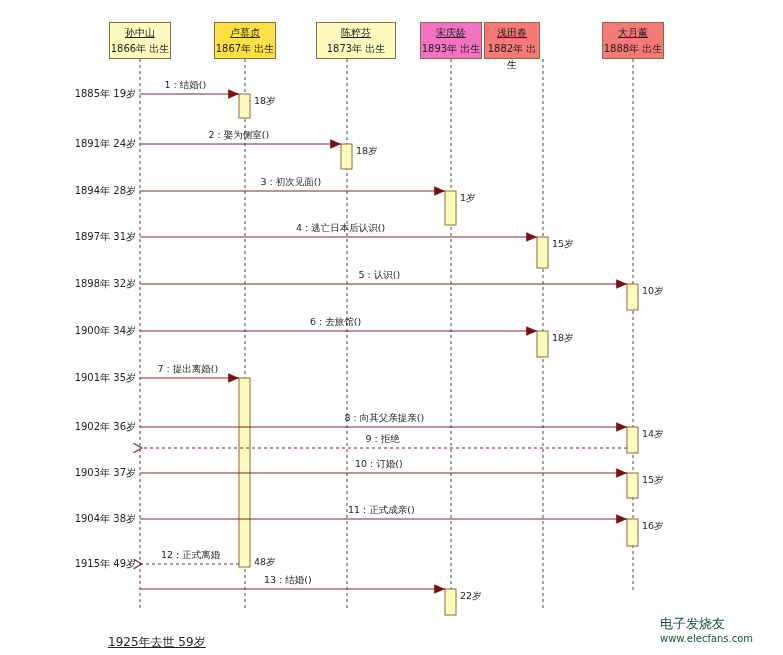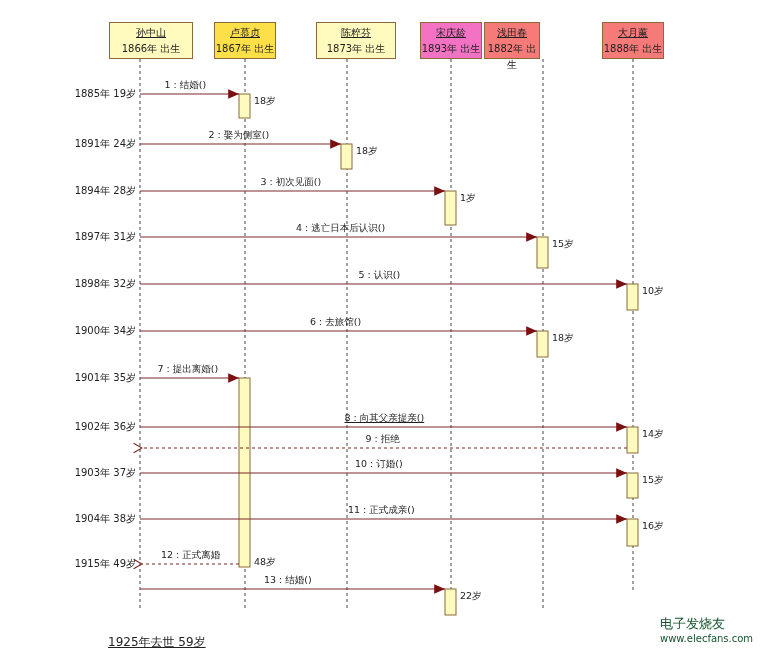--- a/index.html
+++ b/index.html
@@ -55,21 +55,21 @@
       <line x1="140" y1="331" x2="537" y2="331" stroke="#7a2a2a" stroke-width="1.2" marker-end="url(#ah)"></line>
       <line x1="140" y1="378" x2="239" y2="378" stroke="#7a2a2a" stroke-width="1.2" marker-end="url(#ah)"></line>
       <line x1="140" y1="427" x2="627" y2="427" stroke="#7a2a2a" stroke-width="1.2" marker-end="url(#ah)"></line>
       <line x1="627" y1="448" x2="142" y2="448" stroke="#7a2a2a" stroke-width="1.2" stroke-dasharray="3,3" marker-end="url(#oh)"></line>
       <line x1="140" y1="473" x2="627" y2="473" stroke="#7a2a2a" stroke-width="1.2" marker-end="url(#ah)"></line>
       <line x1="140" y1="519" x2="627" y2="519" stroke="#7a2a2a" stroke-width="1.2" marker-end="url(#ah)"></line>
       <line x1="239" y1="564" x2="142" y2="564" stroke="#7a2a2a" stroke-width="1.2" stroke-dasharray="3,3" marker-end="url(#oh)"></line>
       <line x1="140" y1="589" x2="445" y2="589" stroke="#7a2a2a" stroke-width="1.2" marker-end="url(#ah)"></line>
     </svg>
   <div id="labels">
-      <div class="head" style="left: 109px; top: 22px; width: 84px; height: 37px; background: rgb(255, 251, 191);">
+      <div class="head" style="left: 109px; top: 22px; width: 62px; height: 37px; background: rgb(255, 251, 191);">
         <span class="nm">孙中山</span>
         <span class="yr">1866年 出生</span>
       </div>
       <div class="head" style="left: 214px; top: 22px; width: 62px; height: 37px; background: #fde047;">
         <span class="nm">卢慕贞</span>
         <span class="yr">1867年 出生</span>
       </div>
       <div class="head" style="left: 316px; top: 22px; width: 80px; height: 37px; background: rgb(255, 251, 191);">
         <span class="nm">陈粹芬</span>
         <span class="yr">1873年 出生</span>
@@ -99,21 +99,21 @@
       <div class="yearlabel" style="left: 56px; top: 230px;">1897年 31岁</div>
       <div class="agelabel" style="left: 552px; top: 238px;">15岁</div>
       <div class="msglabel" style="left: 358.5px; top: 269px;">5 : 认识()</div>
       <div class="yearlabel" style="left: 56px; top: 277px;">1898年 32岁</div>
       <div class="agelabel" style="left: 642px; top: 285px;">10岁</div>
       <div class="msglabel" style="left: 310px; top: 316px;">6 : 去旅馆()</div>
       <div class="yearlabel" style="left: 56px; top: 324px;">1900年 34岁</div>
       <div class="agelabel" style="left: 552px; top: 332px;">18岁</div>
       <div class="msglabel" style="left: 157.5px; top: 363px;">7 : 提出离婚()</div>
       <div class="yearlabel" style="left: 56px; top: 371px;">1901年 35岁</div>
-      <div class="msglabel" style="left: 344.5px; top: 412px; text-decoration: underline;">8 : 向其父亲提亲()</div>
+      <div class="msglabel" style="left: 344.5px; top: 412px;">8 : 向其父亲提亲()</div>
       <div class="yearlabel" style="left: 56px; top: 420px;">1902年 36岁</div>
       <div class="agelabel" style="left: 642px; top: 428px;">14岁</div>
       <div class="msglabel" style="left: 365.5px; top: 433px;">9 : 拒绝</div>
       <div class="msglabel" style="left: 355px; top: 458px;">10 : 订婚()</div>
       <div class="yearlabel" style="left: 56px; top: 466px;">1903年 37岁</div>
       <div class="agelabel" style="left: 642px; top: 474px;">15岁</div>
       <div class="msglabel" style="left: 348px; top: 504px;">11 : 正式成亲()</div>
       <div class="yearlabel" style="left: 56px; top: 512px;">1904年 38岁</div>
       <div class="agelabel" style="left: 642px; top: 520px;">16岁</div>
       <div class="msglabel" style="left: 161px; top: 549px;">12 : 正式离婚</div>

